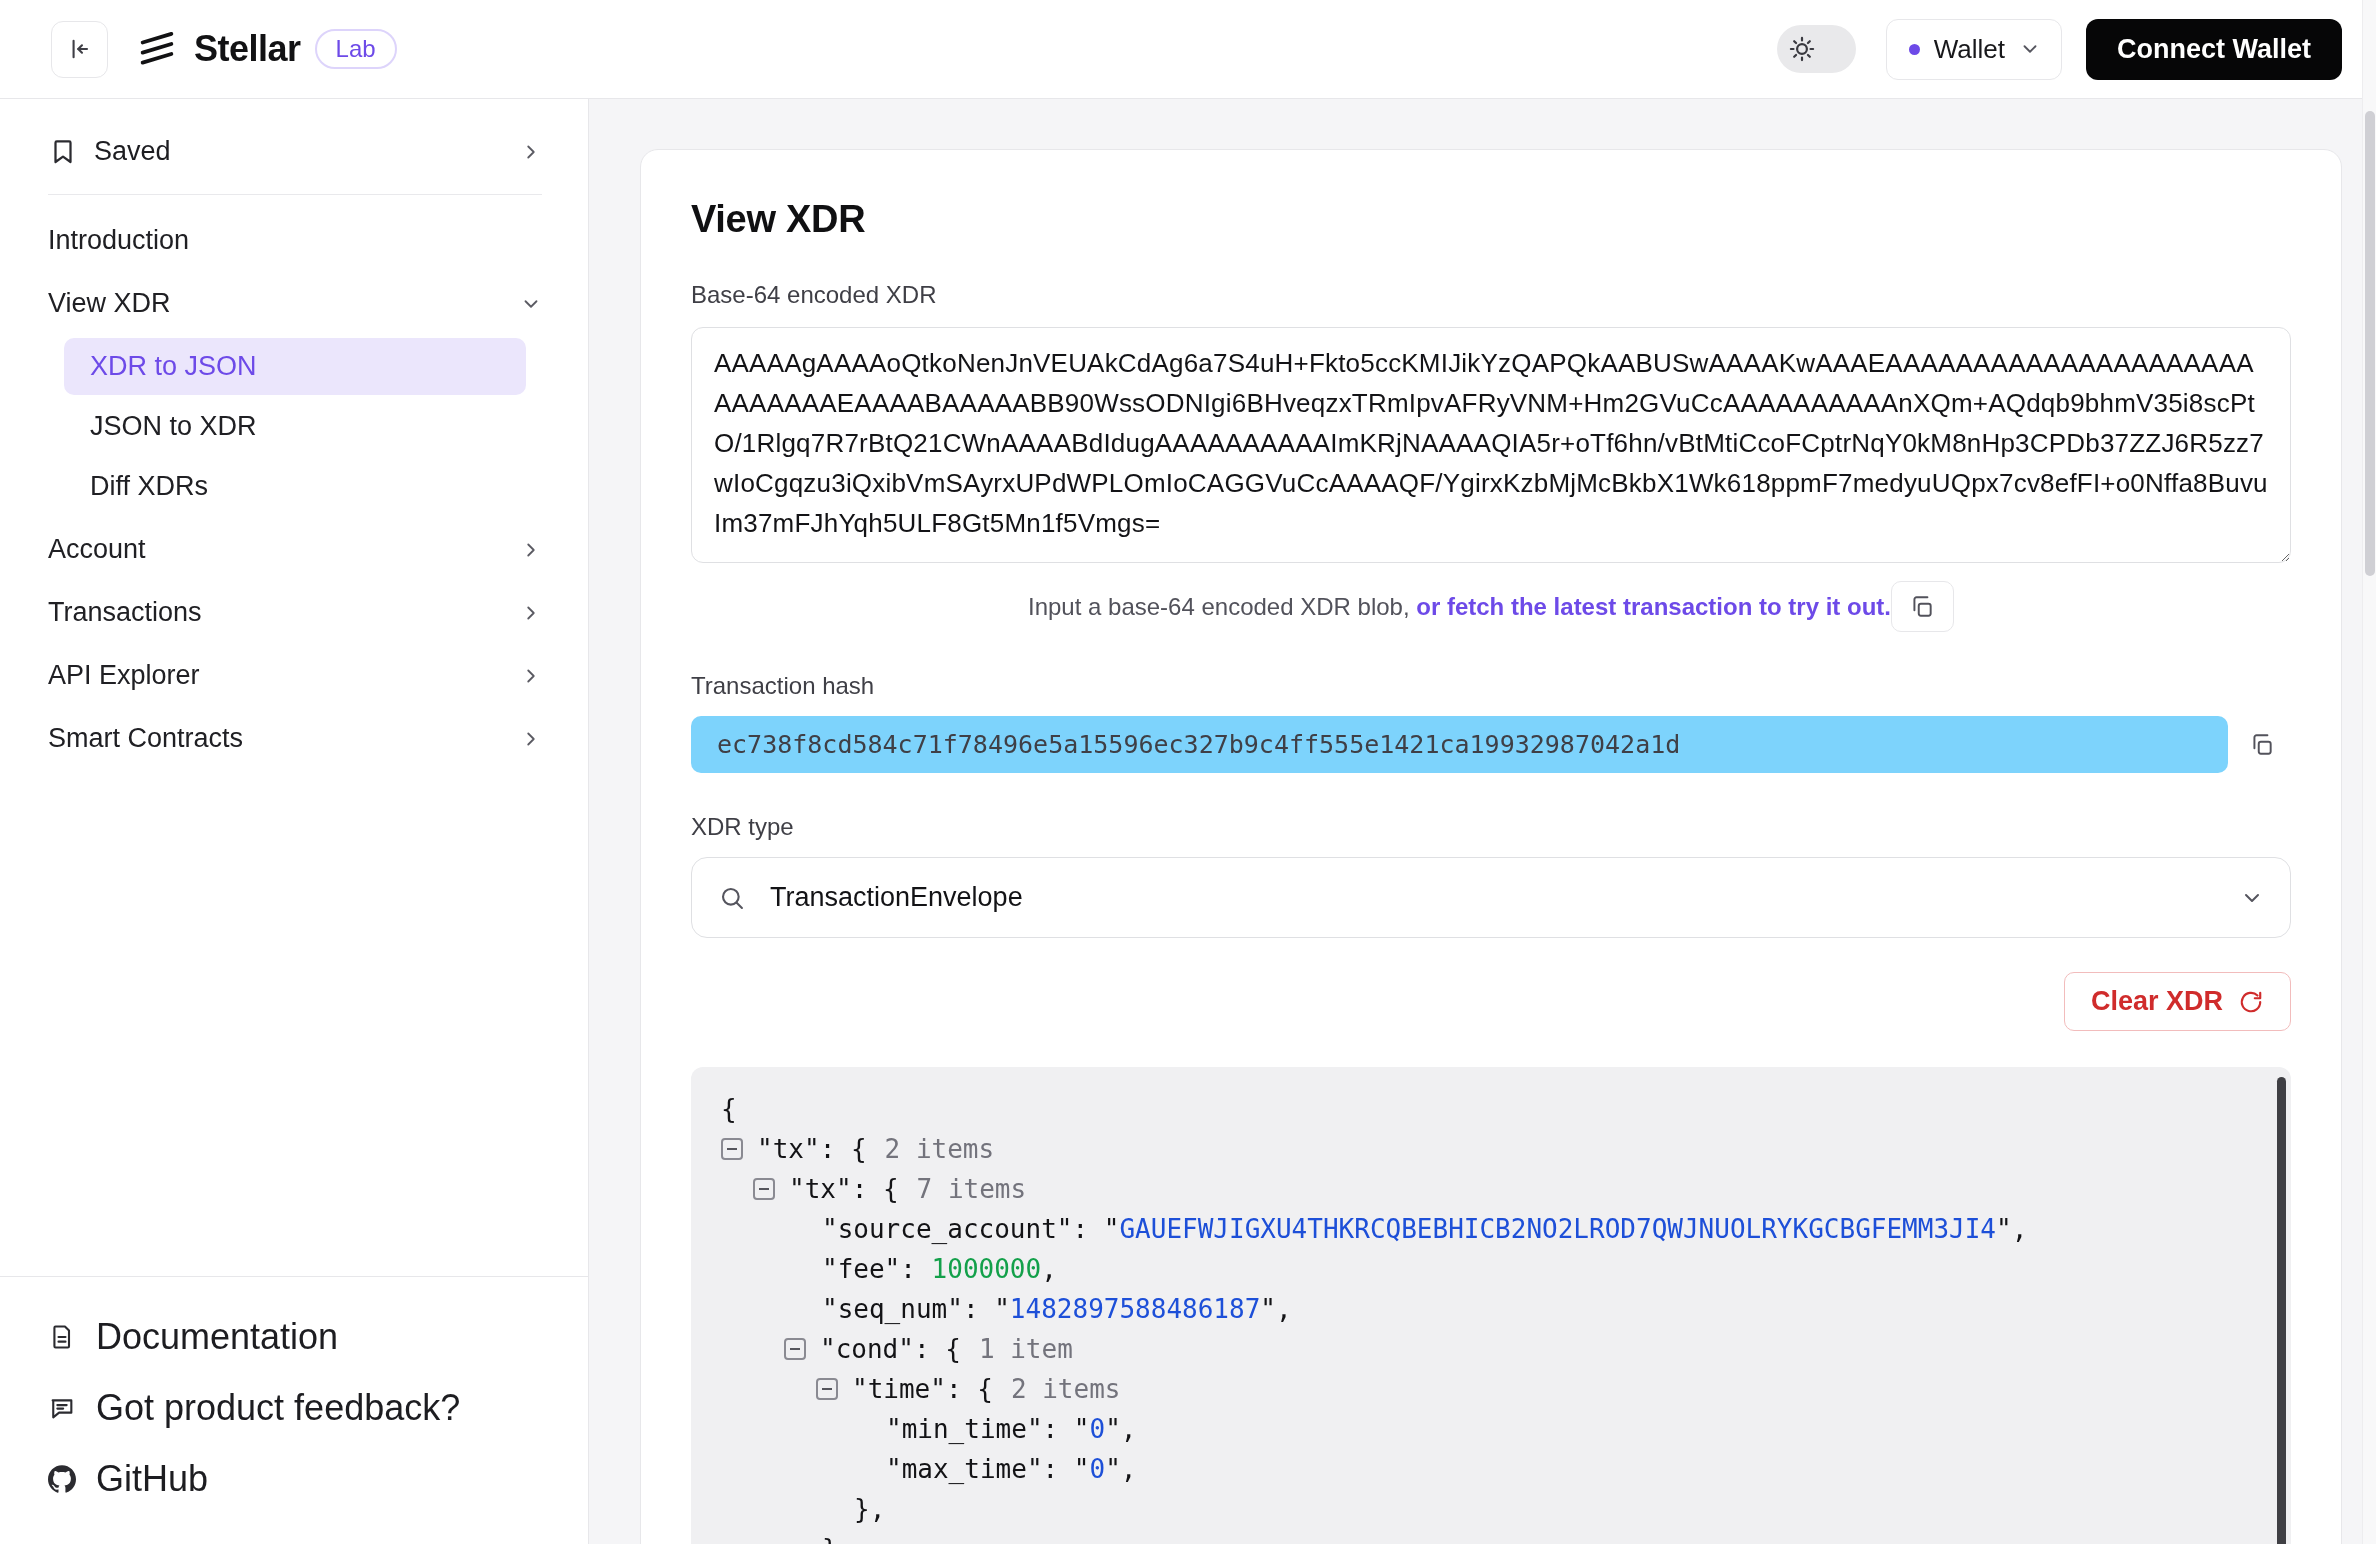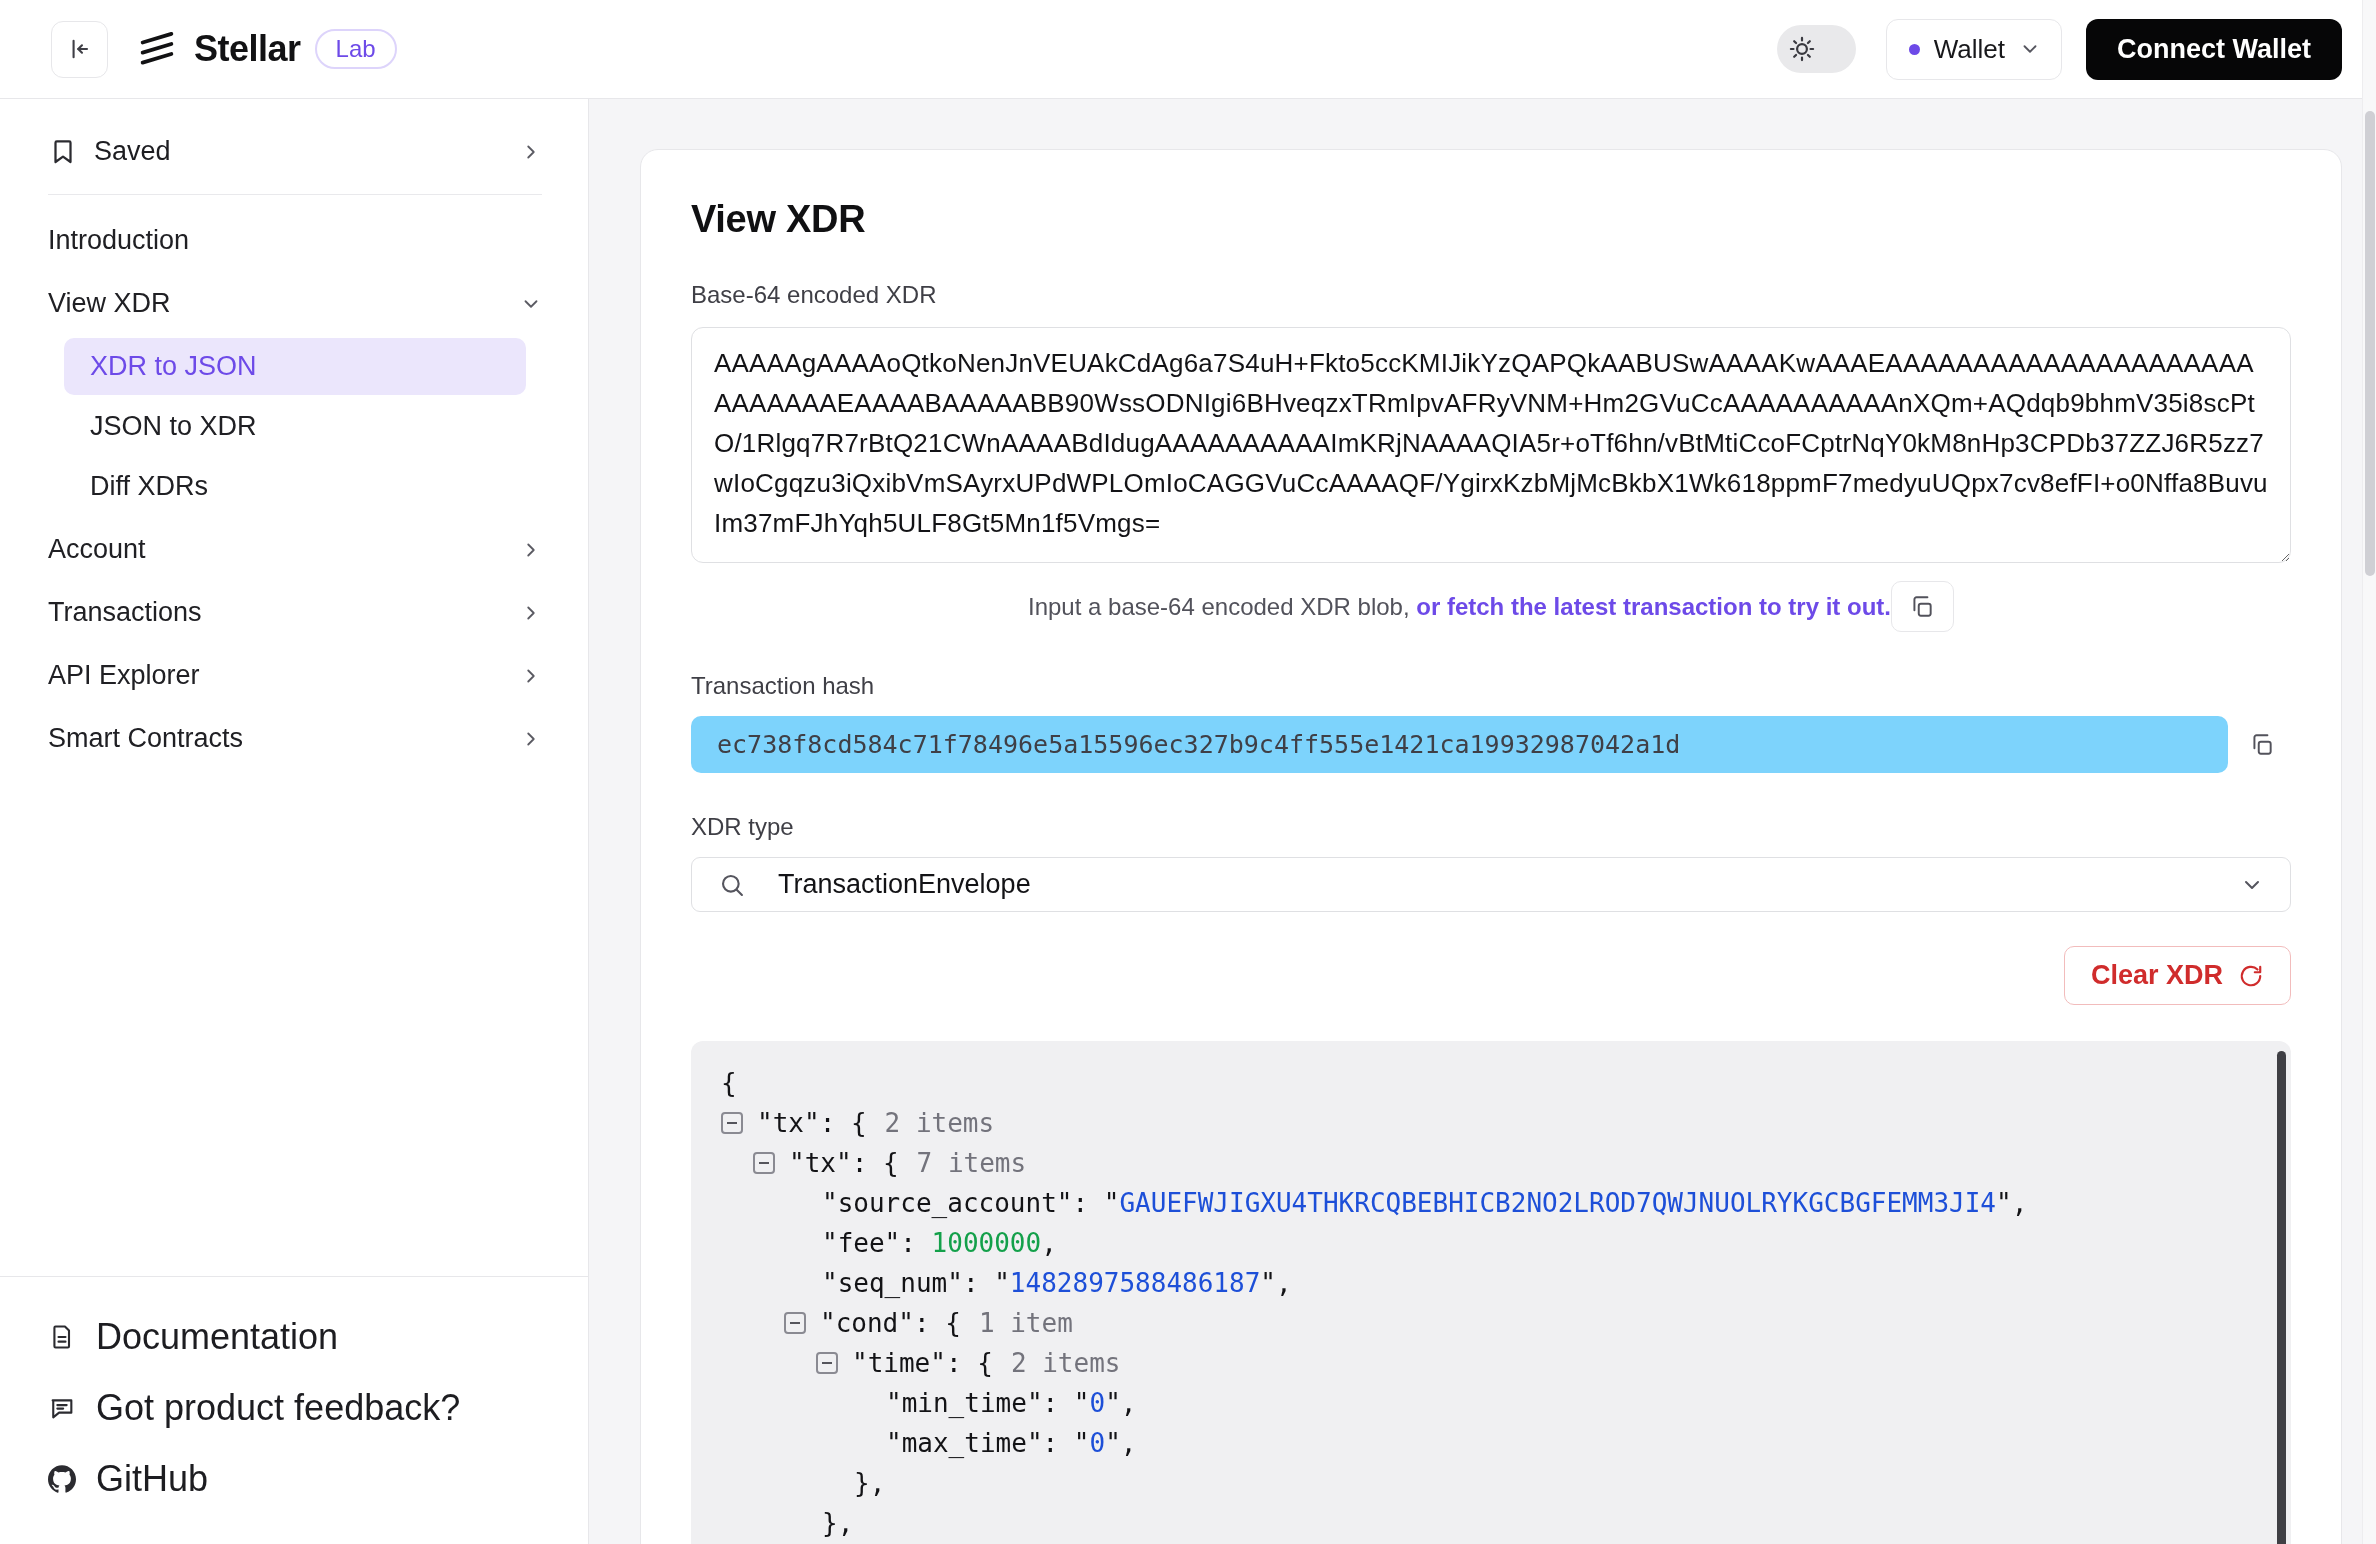--- a/index.html
+++ b/index.html
@@ -71,22 +71,22 @@
     line-height:40px;color:#131316;letter-spacing:0.2px;resize:vertical;outline:none;overflow-y:hidden;background:#fff}
   .hint-row{margin-top:18px;display:flex;justify-content:center;align-items:center}
   .hint-text{font-size:24px;color:var(--text-soft)}
   .hint-link{color:var(--accent);font-weight:600;cursor:pointer}
   .icon-btn{width:63px;height:51px;border:1.5px solid var(--border);border-radius:10px;background:#fff;
     display:flex;align-items:center;justify-content:center;color:#52525B;cursor:pointer}
   .icon-btn.ghost{border:none;height:57px;width:59px}
   .hash-row{margin-top:16px;display:flex;align-items:center;gap:4px}
   .hash-input{flex:1;height:57px;background:#7dd3fc;border:none;border-radius:10px;padding:0 26px;
     font-family:"DejaVu Sans Mono","Liberation Mono",monospace;font-size:25px;color:#3F3F46;outline:none}
-  .select-box{margin-top:16px;height:55px;border:1.5px solid #DFE0E3;border-radius:9px;background:#fff;
-    display:flex;align-items:center;gap:32px;padding:0 26px;cursor:pointer}
+  .select-box{margin-top:16px;height:81px;border:1.5px solid #DFE0E3;border-radius:16px;background:#fff;
+    display:flex;align-items:center;gap:24px;padding:0 26px;cursor:pointer}
   .select-box .s-icon{display:flex;color:#55555E}
   .select-value{flex:1;font-size:27px;color:#131316}
   .select-box .s-chev{display:flex;color:#55555E}
   .clear-row{margin-top:34px;display:flex;justify-content:flex-end}
   .clear-btn{display:flex;align-items:center;gap:15px;height:59px;padding:0 26px;background:#fff;
     border:1.5px solid var(--danger-border);border-radius:10px;color:var(--danger);
     font-size:27px;font-weight:600;cursor:pointer;font-family:inherit}
   .json-panel{margin-top:36px;position:relative;background:var(--json-bg);border-radius:12px;
     padding:22px 40px 40px 30px;height:911px;
     font-family:"DejaVu Sans Mono","Liberation Mono",monospace;font-size:26px;color:#131316}

